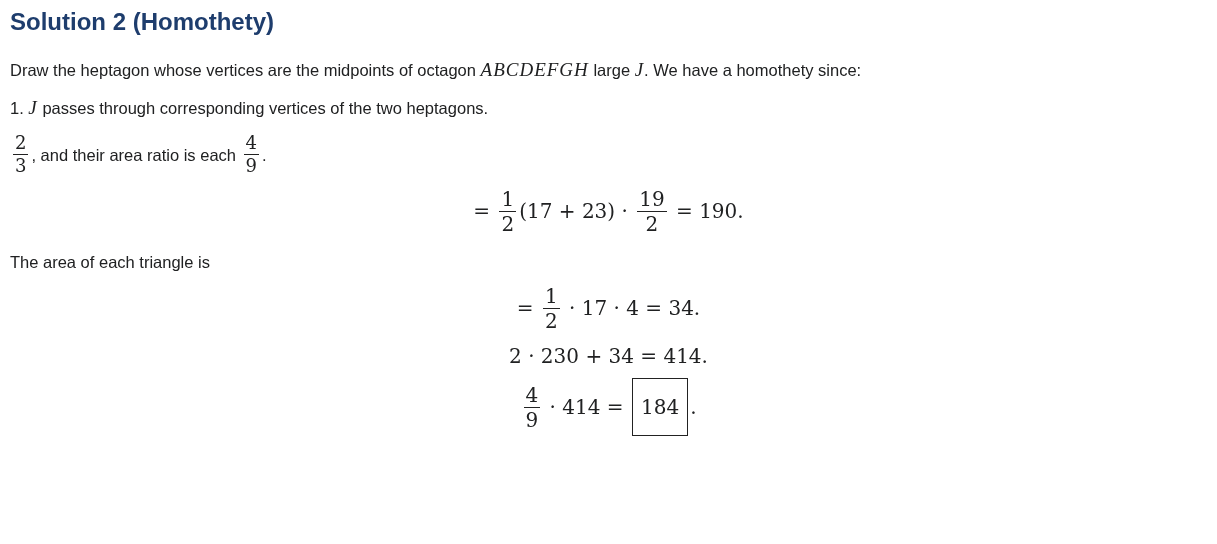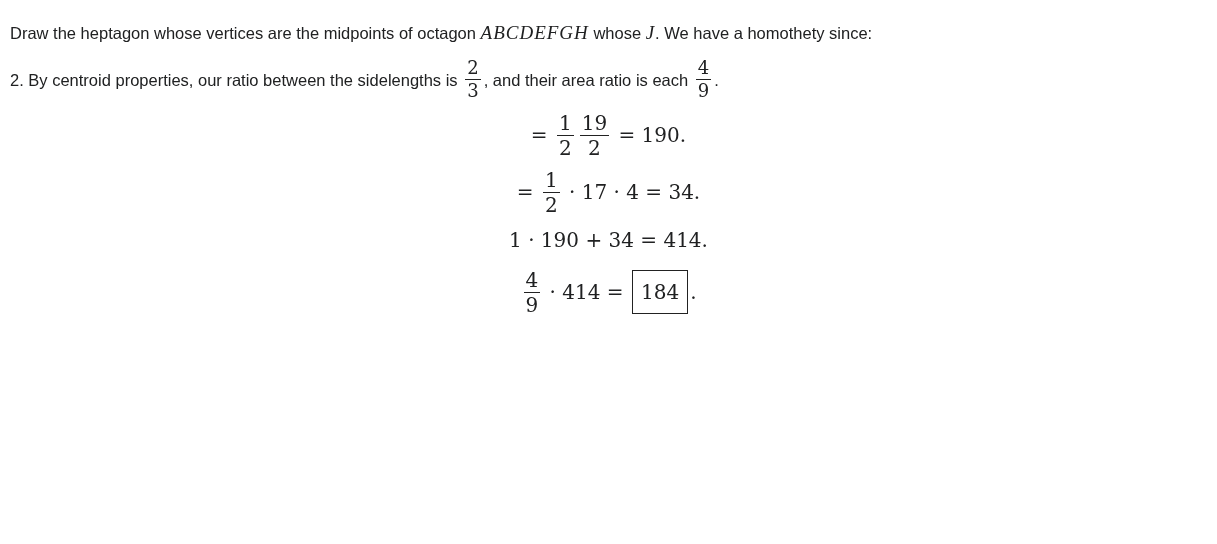--- a/index.html
+++ b/index.html
@@ -73,41 +73,44 @@
     border-top: 1.4px solid #222;
     padding: 1px 2px 0 2px;
     line-height: 1.1;
   }
   .inlinefrac {
     font-size: 18px;
   }
   .boxed {
     display: inline-block;
     border: 1.4px solid #222;
-    padding: 10px 8px;
-    margin: 8px 2px;
+    padding: 17px 8px;
+    margin: 0 2px;
     line-height: 1.1;
   }
 </style>
 </head>
 <body>
 
 <div class="page">
 
+  <h2 class="heading">Solution 2 (Homothety)</h2>
 
-  <p class="para"><span>Draw the heptagon whose vertices are the midpoints of octagon </span><span class="mvar">ABCDEFGH</span><span> whose </span><span class="mvar">J</span><span>. We have a homothety since:</span></p>
+  <p class="para"><span>Draw the heptagon whose vertices are the midpoints of octagon </span><span class="mvar">ABCDEFGH</span><span> large </span><span class="mvar">J</span><span>. We have a homothety since:</span></p>
+
+  <p class="para"><span>1. </span><span class="mvar">J</span><span> passes through corresponding vertices of the two heptagons.</span></p>
+
+  <p class="tallpara"><span class="frac inlinefrac"><span class="num">2</span><span class="den">3</span></span><span>, and their area ratio is each </span><span class="frac inlinefrac"><span class="num">4</span><span class="den">9</span></span><span>.</span></p>
 
 
-  <p class="tallpara"><span>2. By centroid properties, our ratio between the sidelengths is </span><span class="frac inlinefrac"><span class="num">2</span><span class="den">3</span></span><span>, and their area ratio is each </span><span class="frac inlinefrac"><span class="num">4</span><span class="den">9</span></span><span>.</span></p>
+  <div class="equation"><span class="meq">= </span><span class="frac"><span class="num">1</span><span class="den">2</span></span><span class="meq">(17 + 23) · </span><span class="frac"><span class="num">19</span><span class="den">2</span></span><span class="meq"> = 190.</span></div>
 
-
-  <div class="equation"><span class="meq">= </span><span class="frac"><span class="num">1</span><span class="den">2</span></span><span class="frac"><span class="num">19</span><span class="den">2</span></span><span class="meq"> = 190.</span></div>
-
+  <p class="para">The area of each triangle is</p>
 
   <div class="equation"><span class="meq">= </span><span class="frac"><span class="num">1</span><span class="den">2</span></span><span class="meq"> · 17 · 4 = 34.</span></div>
 
 
-  <div class="equation"><span class="meq">1 · 190 + 34 = 414.</span></div>
+  <div class="equation"><span class="meq">2 · 230 + 34 = 414.</span></div>
 
 
   <div class="equation"><span class="frac"><span class="num">4</span><span class="den">9</span></span><span class="meq"> · 414 = </span><span class="meq boxed">184</span><span class="meq">.</span></div>
 
 </div>
 
 </body></html>

